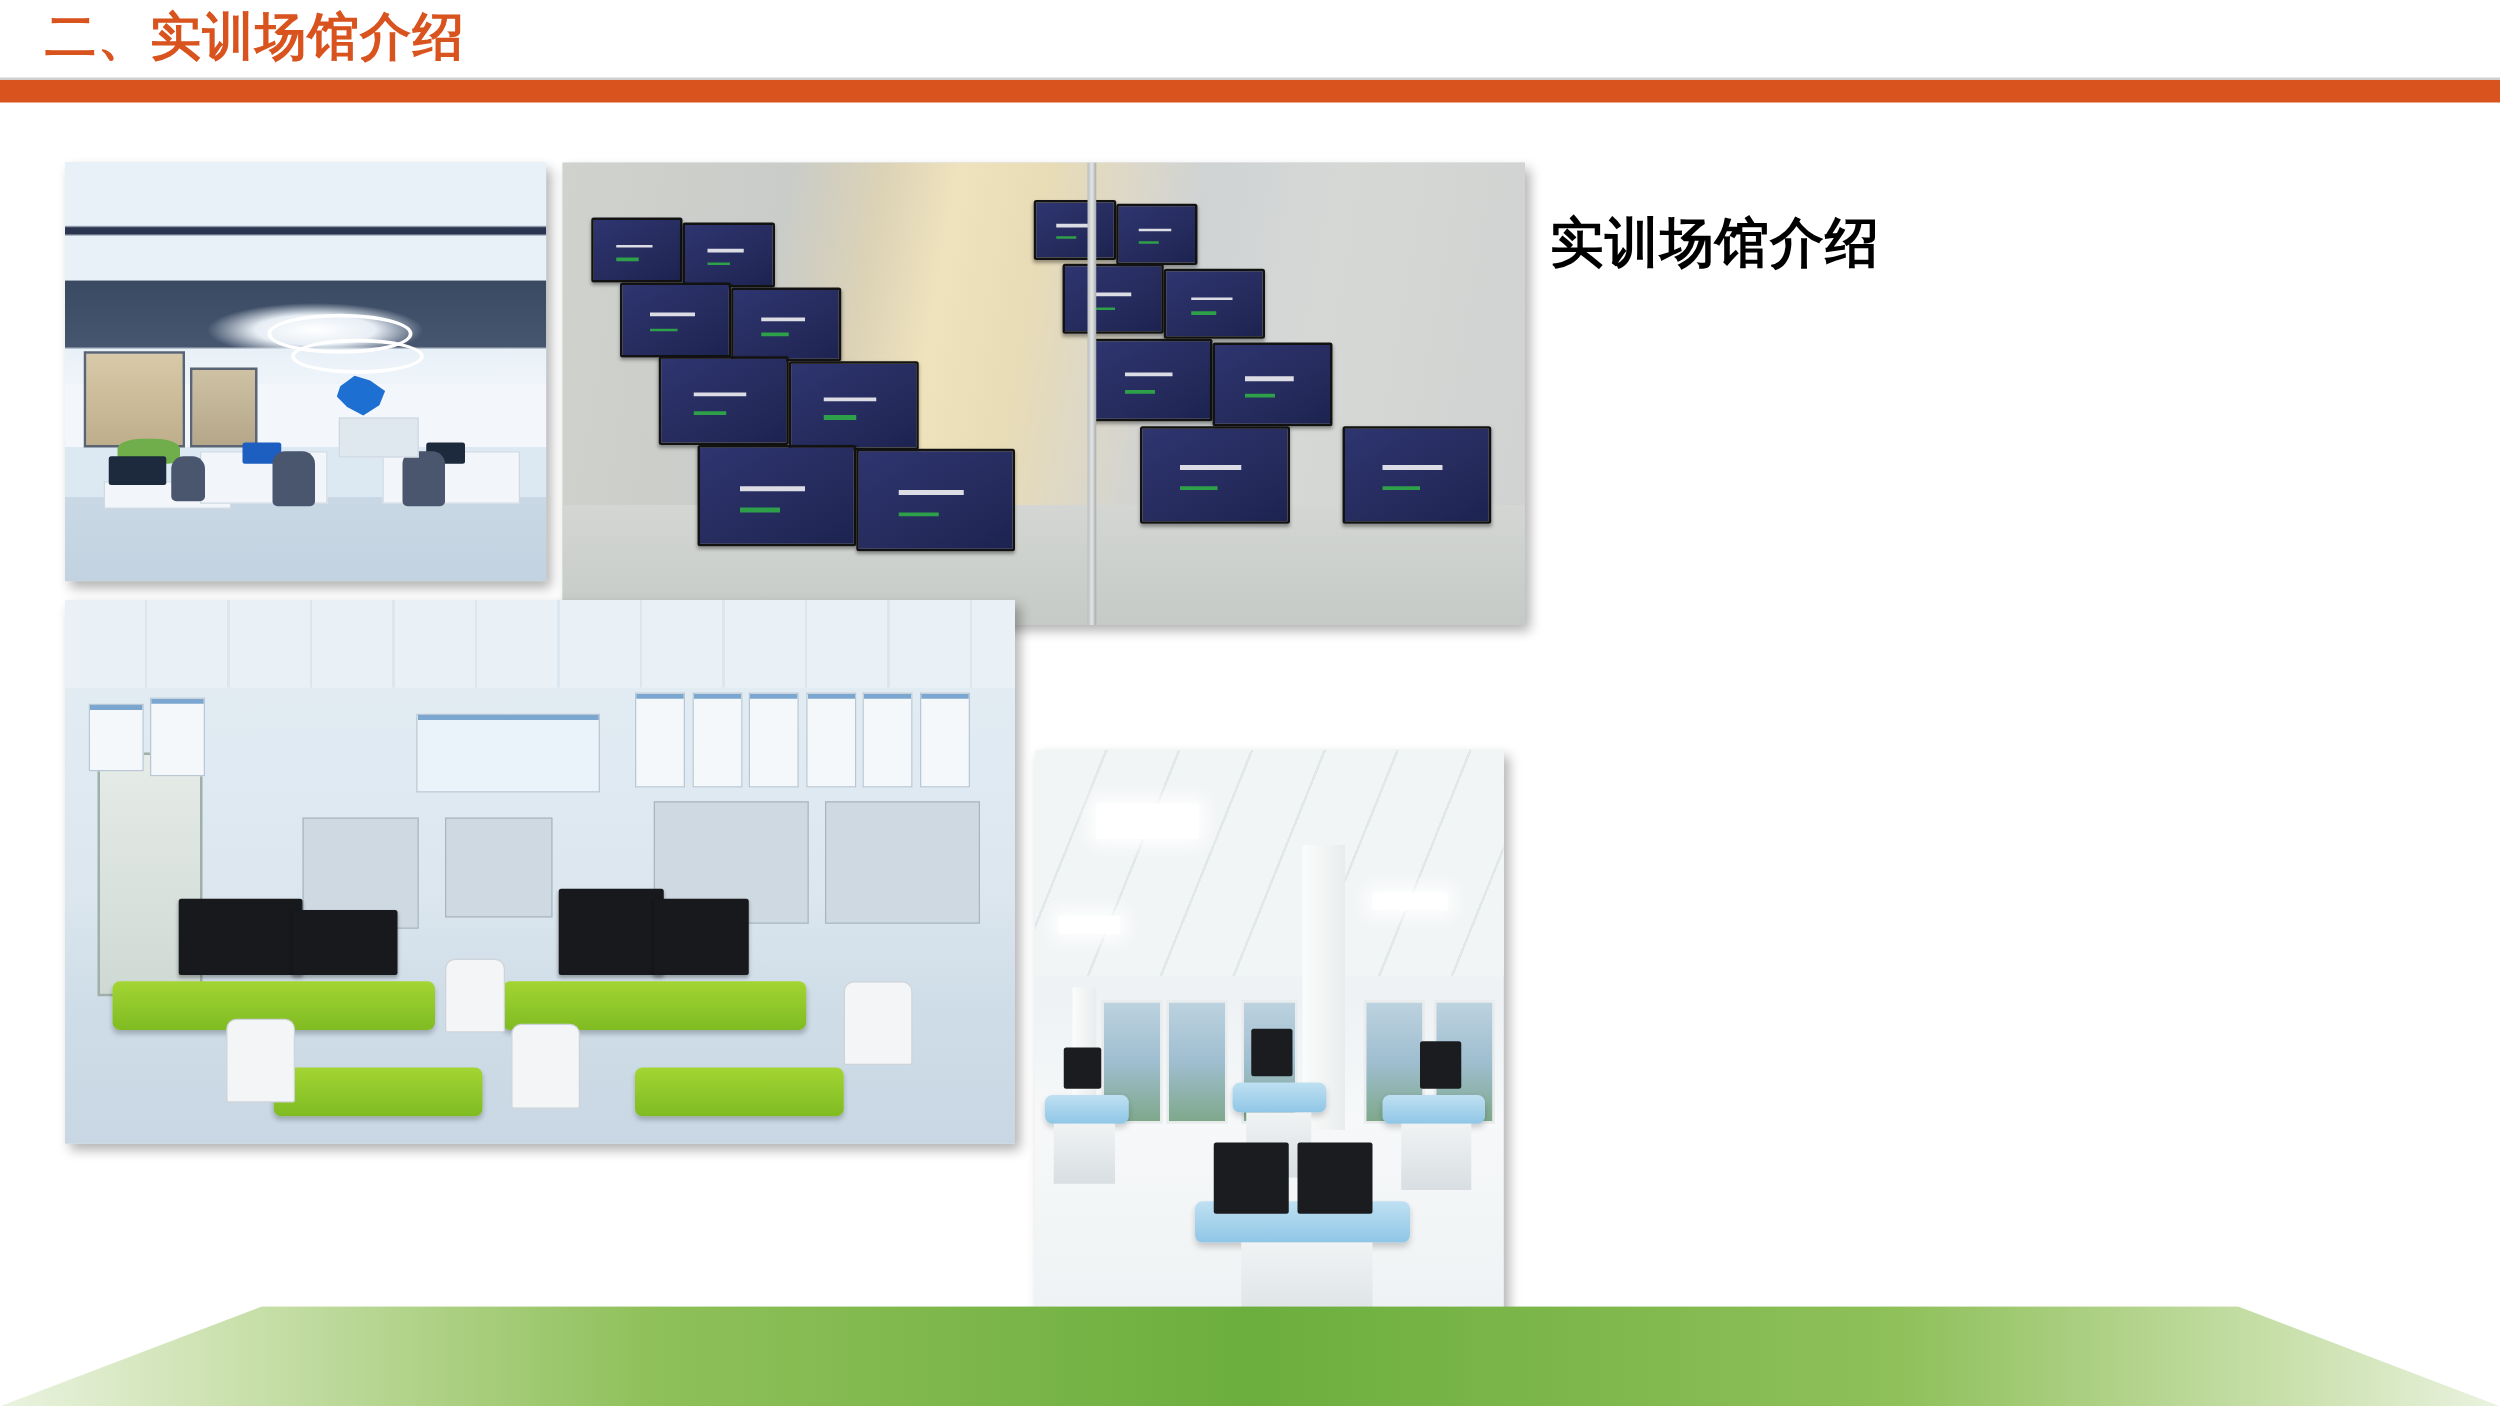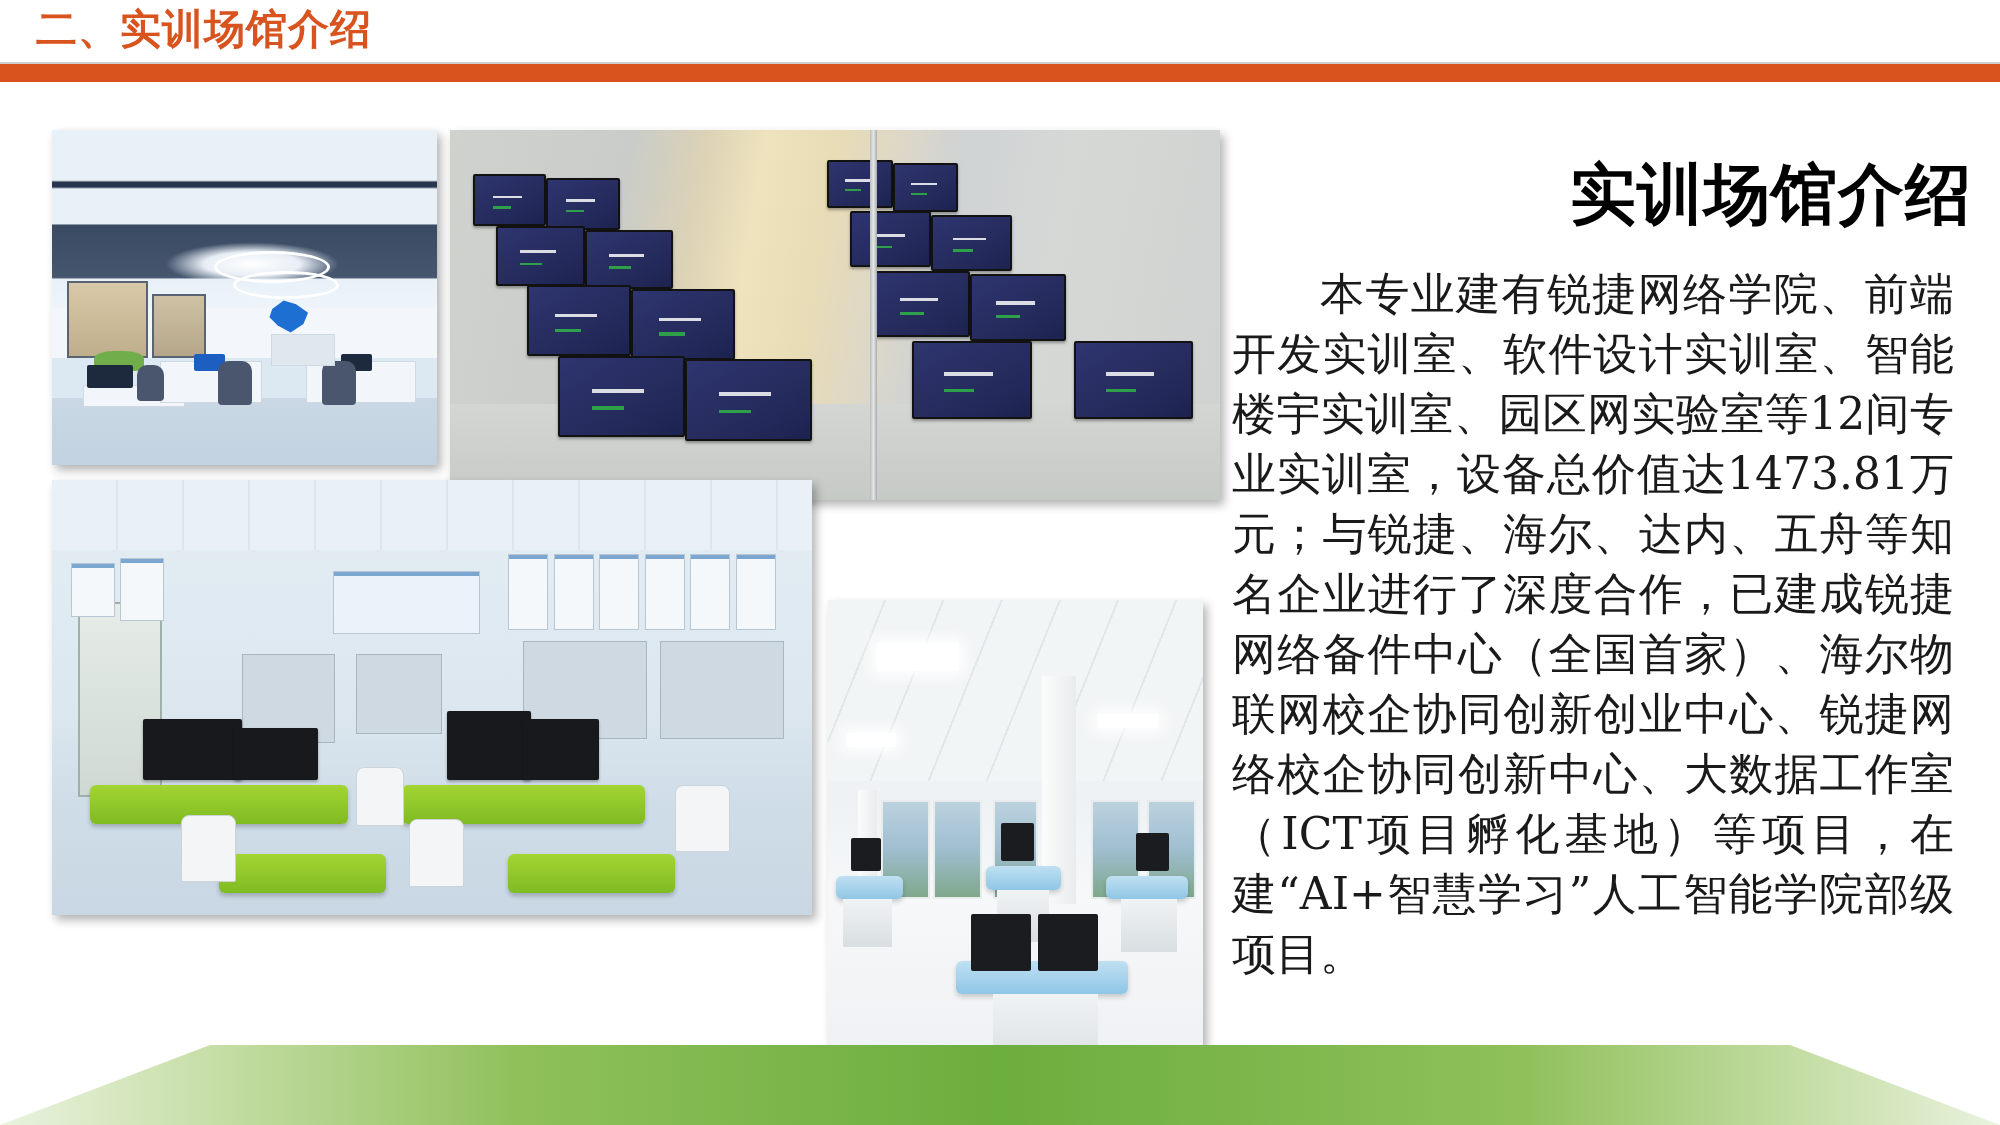--- a/index.html
+++ b/index.html
@@ -223,26 +223,25 @@
   
   #text-column {
     position: absolute;
     left: 1232px;
     top: 160px;
     width: 740px;
   }
   #body-heading {
     font-family: "DejaVu Sans", sans-serif;
     font-weight: 700;
-    font-size: 66px;
+    font-size: 43px;
     line-height: 70px;
     color: #000000;
     margin: 0 0 34px 8px;
     letter-spacing: 1px;
-    text-align: right;
   }
   #body-paragraph {
     font-family: "DejaVu Serif", serif;
     font-size: 44px;
     line-height: 60px;
     color: #1a1a1a;
     text-align: justify;
     text-justify: inter-character;
     text-indent: 2em;
     margin: 0;
@@ -381,18 +380,17 @@
       <div class="blackmon" style="left:82%;top:49%;width:9%;height:8%;"></div>
       <div class="blackmon" style="left:38%;top:66%;width:16%;height:12%;"></div>
       <div class="blackmon" style="left:56%;top:66%;width:16%;height:12%;"></div>
     </div>
   </div>
 
 </div>
 
 <div id="text-column">
   <h1 id="body-heading">实训场馆介绍</h1>
-  <p id="body-paragraph">本专业建有锐捷网络学院、前端开发实训室、软件设计实训室、智能楼宇实训室、园区网实验室等12间专业实训室，设备总价值达1473.81万元；与锐捷、海尔、达内、五舟等知名企业进行了深度合作，已建成锐捷网络备件中心（全国首家）、海尔物联网校企协同创新创业中心、锐捷网络校企协同创新中心、大数据工作室（ICT项目孵化基地）等项目，在建“AI+智慧学习”人工智能学院部级项目。</p>
 </div>
 
 <div id="footer-band">
   <div id="footer-trapezoid"></div>
 </div>
 
 </body></html>

